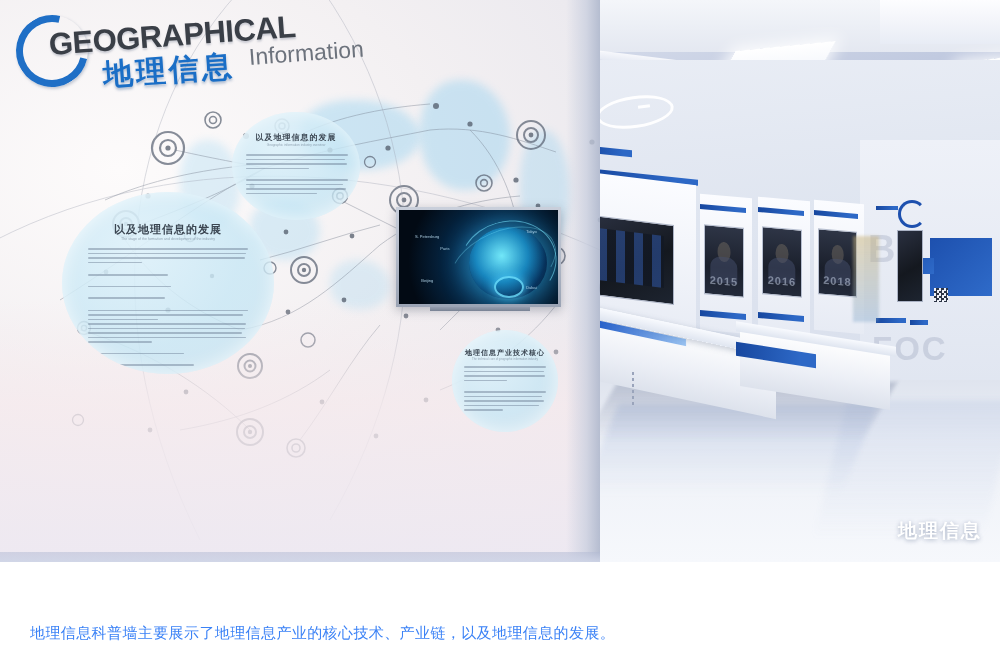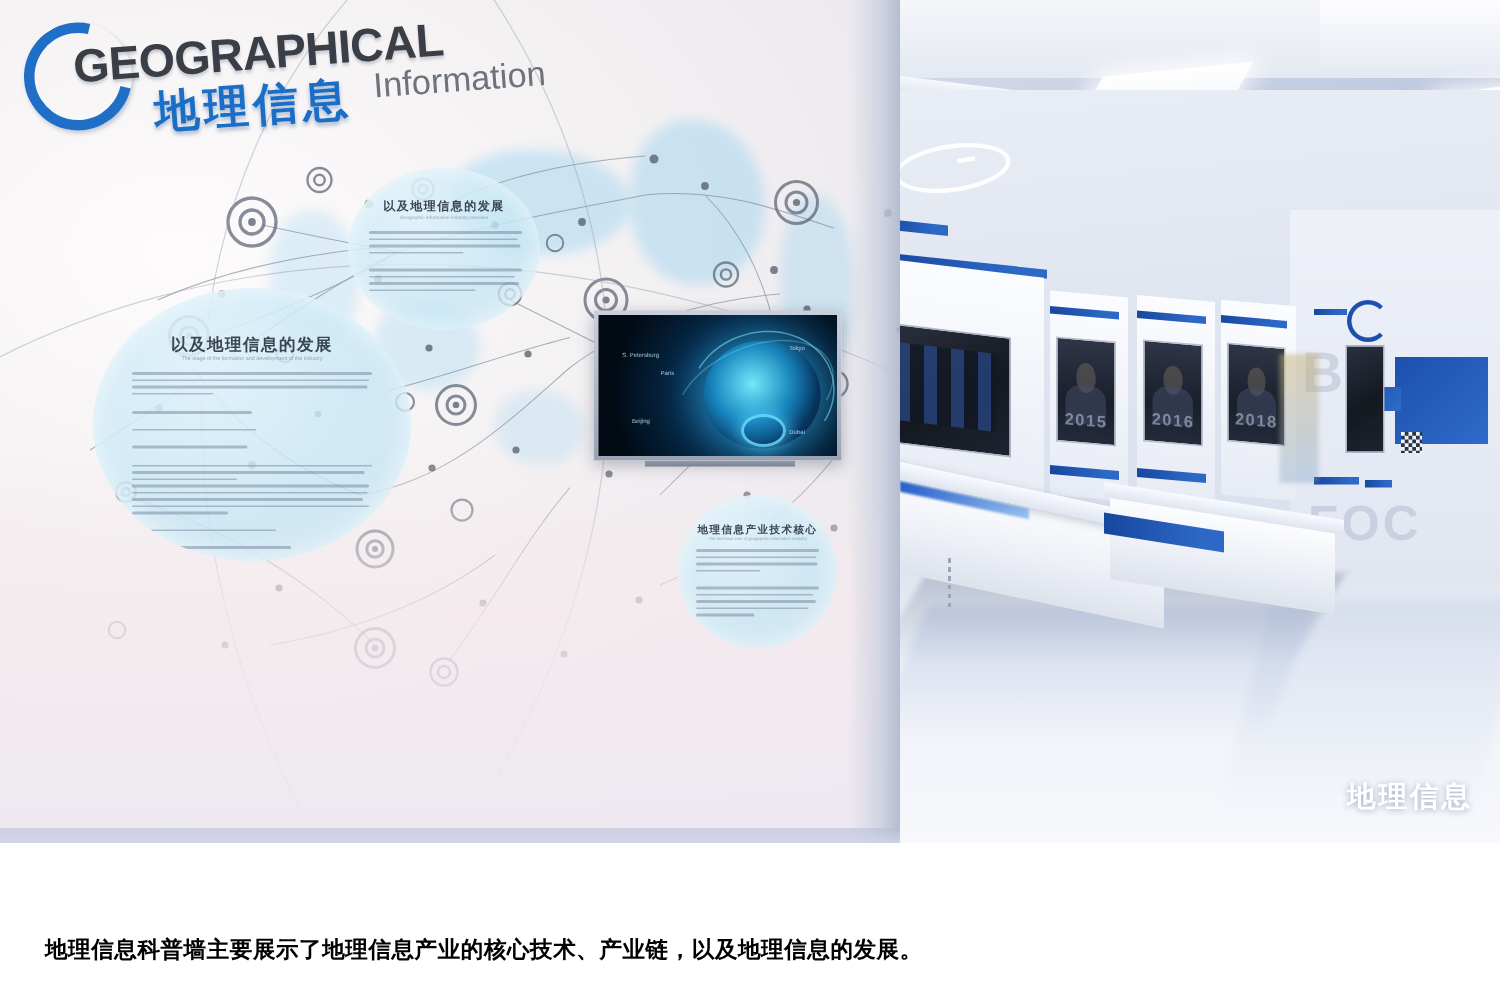--- a/index.html
+++ b/index.html
@@ -334,22 +334,22 @@
     font-weight: 700;
     letter-spacing: 2px;
     text-shadow: 0 1px 4px rgba(60,80,120,0.45);
   }
 
   
   .caption {
     position: absolute;
     left: 30px; top: 624px;
     font-size: 15px;
-    font-weight: 700;
-    color: #000000;
+    font-weight: 400;
+    color: #3b82f6;
     letter-spacing: 0.4px;
     white-space: nowrap;
   }
 </style>
 </head>
 <body>
 
 <div id="page">
 
   <div id="photo">

